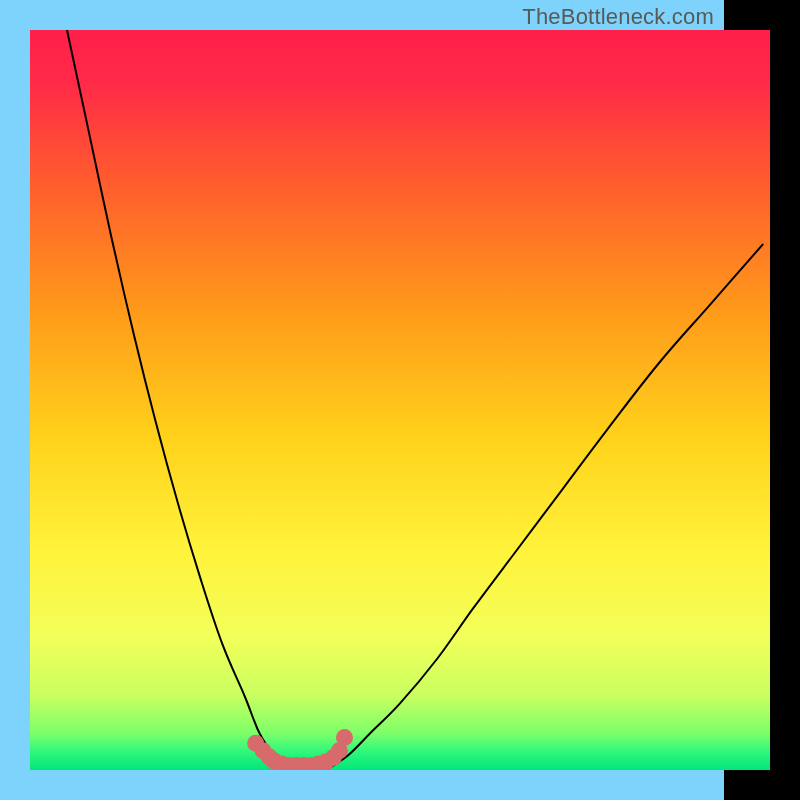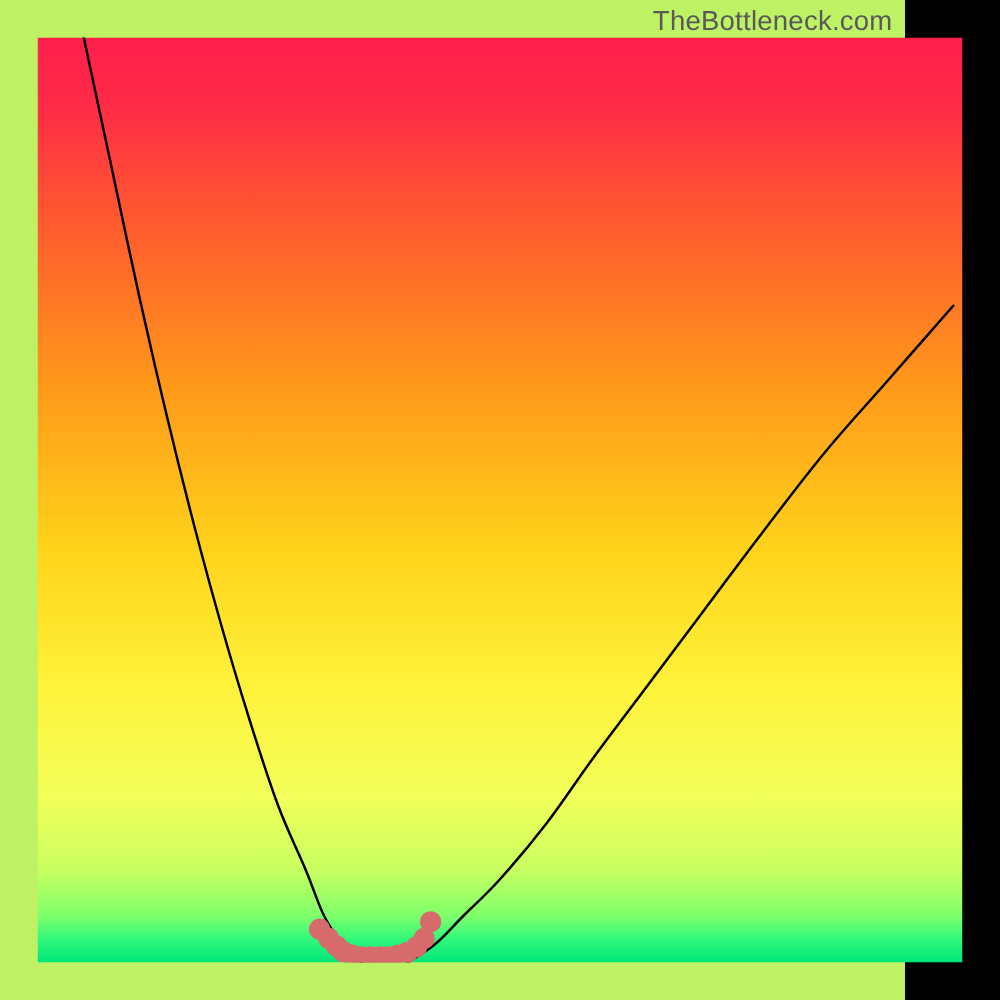--- a/index.html
+++ b/index.html
@@ -8,21 +8,21 @@
     width: 800px;
     height: 800px;
     background: #000;
     font-family: Arial, Helvetica, sans-serif;
     overflow: hidden;
   }
   .stage {
     position: relative;
     width: 724px;
     height: 800px;
-    background: #bef264;
+    background: #7dd3fc;
   }
   .watermark {
     position: absolute;
     top: 4px;
     right: 10px;
     color: #595959;
     font-size: 22px;
     font-weight: 500;
     letter-spacing: 0.2px;
     z-index: 10;

